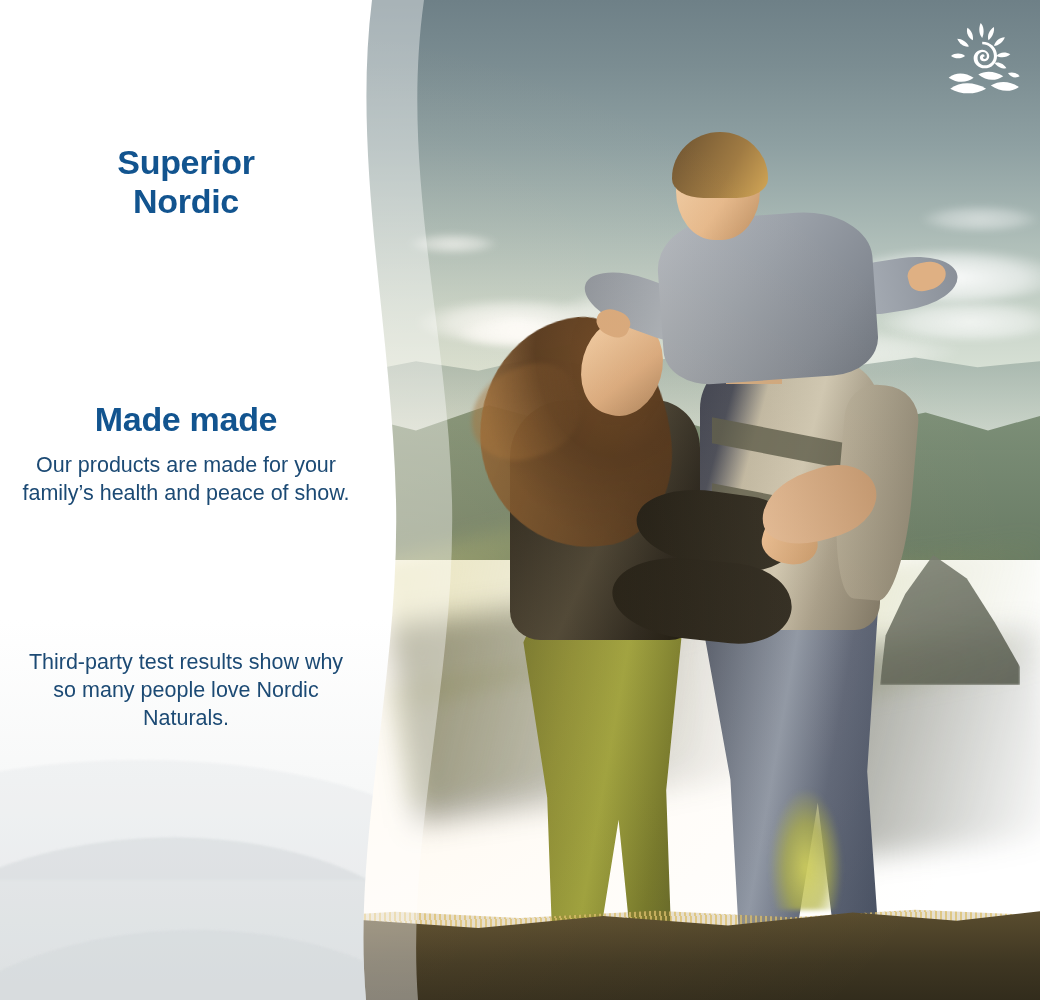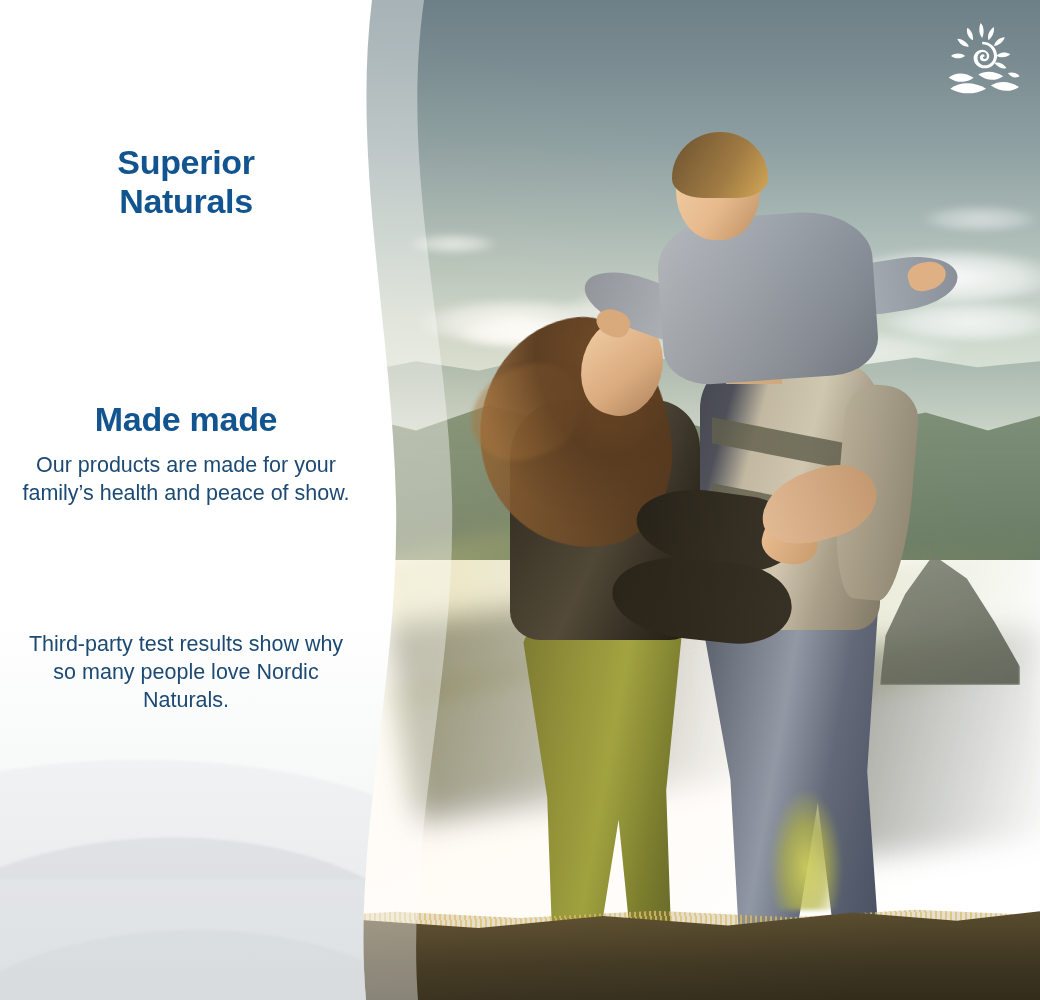--- a/index.html
+++ b/index.html
@@ -349,21 +349,21 @@
   .value-block p {
     color:#1c4a74;
     font-size:21.5px;
     line-height:1.30;
     font-weight:500;
     margin-top:13px;
   }
   #block-quality     { position:absolute; left:22px; top:143px;  width:328px; }
   #block-integrity   { position:absolute; left:22px; top:400px;  width:328px; }
   #block-transparency{ position:absolute; left:22px; top:625px;  width:328px; }
-  #block-transparency p { margin-top:6px; }
+  #block-transparency p { margin-top:24px; }
 
   
   .logo {
     position:absolute;
     right:18px; top:20px;
     width:78px; height:78px;
   }
 </style>
 </head>
 <body>
@@ -435,21 +435,21 @@
     <div class="panel-wave w3"></div>
     <div class="panel-wave w1"></div>
     <div class="panel-wave w2"></div>
   </div>
 
   <div class="content">
 
     <div class="value-block" id="block-quality">
       <h2>
         <span>Superior</span><br>
-        <span>Naturals</span>
+        <span>Nordic</span>
       </h2>
     </div>
 
     <div class="value-block" id="block-integrity">
       <h2>
         <span>Made made</span><br>
       </h2>
       <p>Our products are made for your family’s health and peace of show.</p>
     </div>
 

